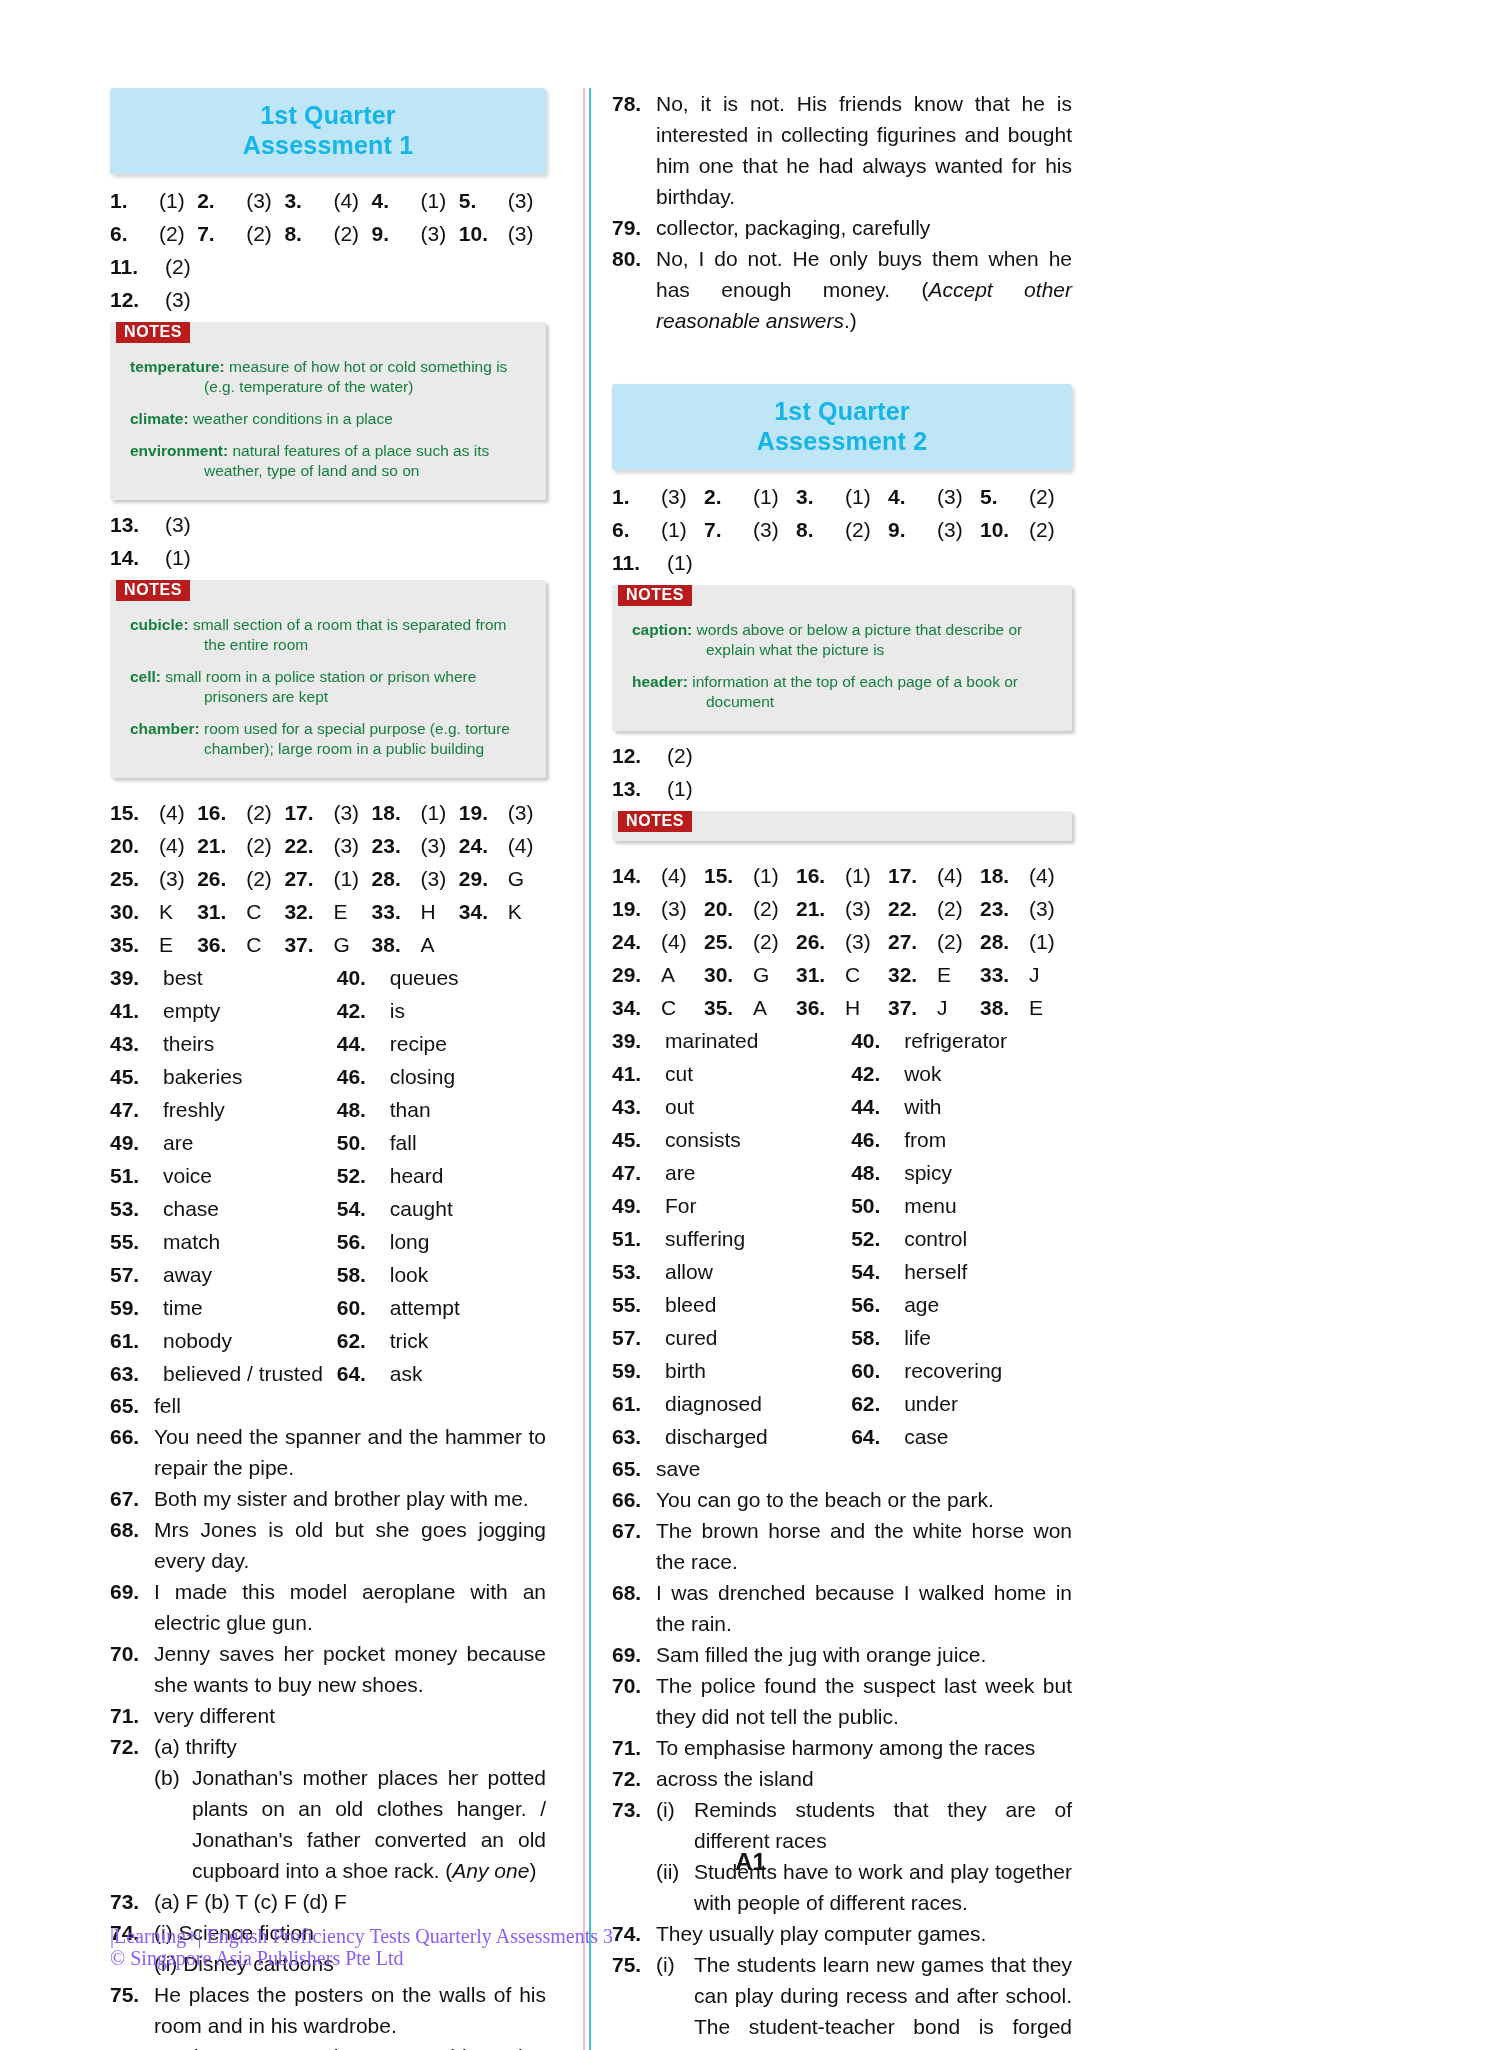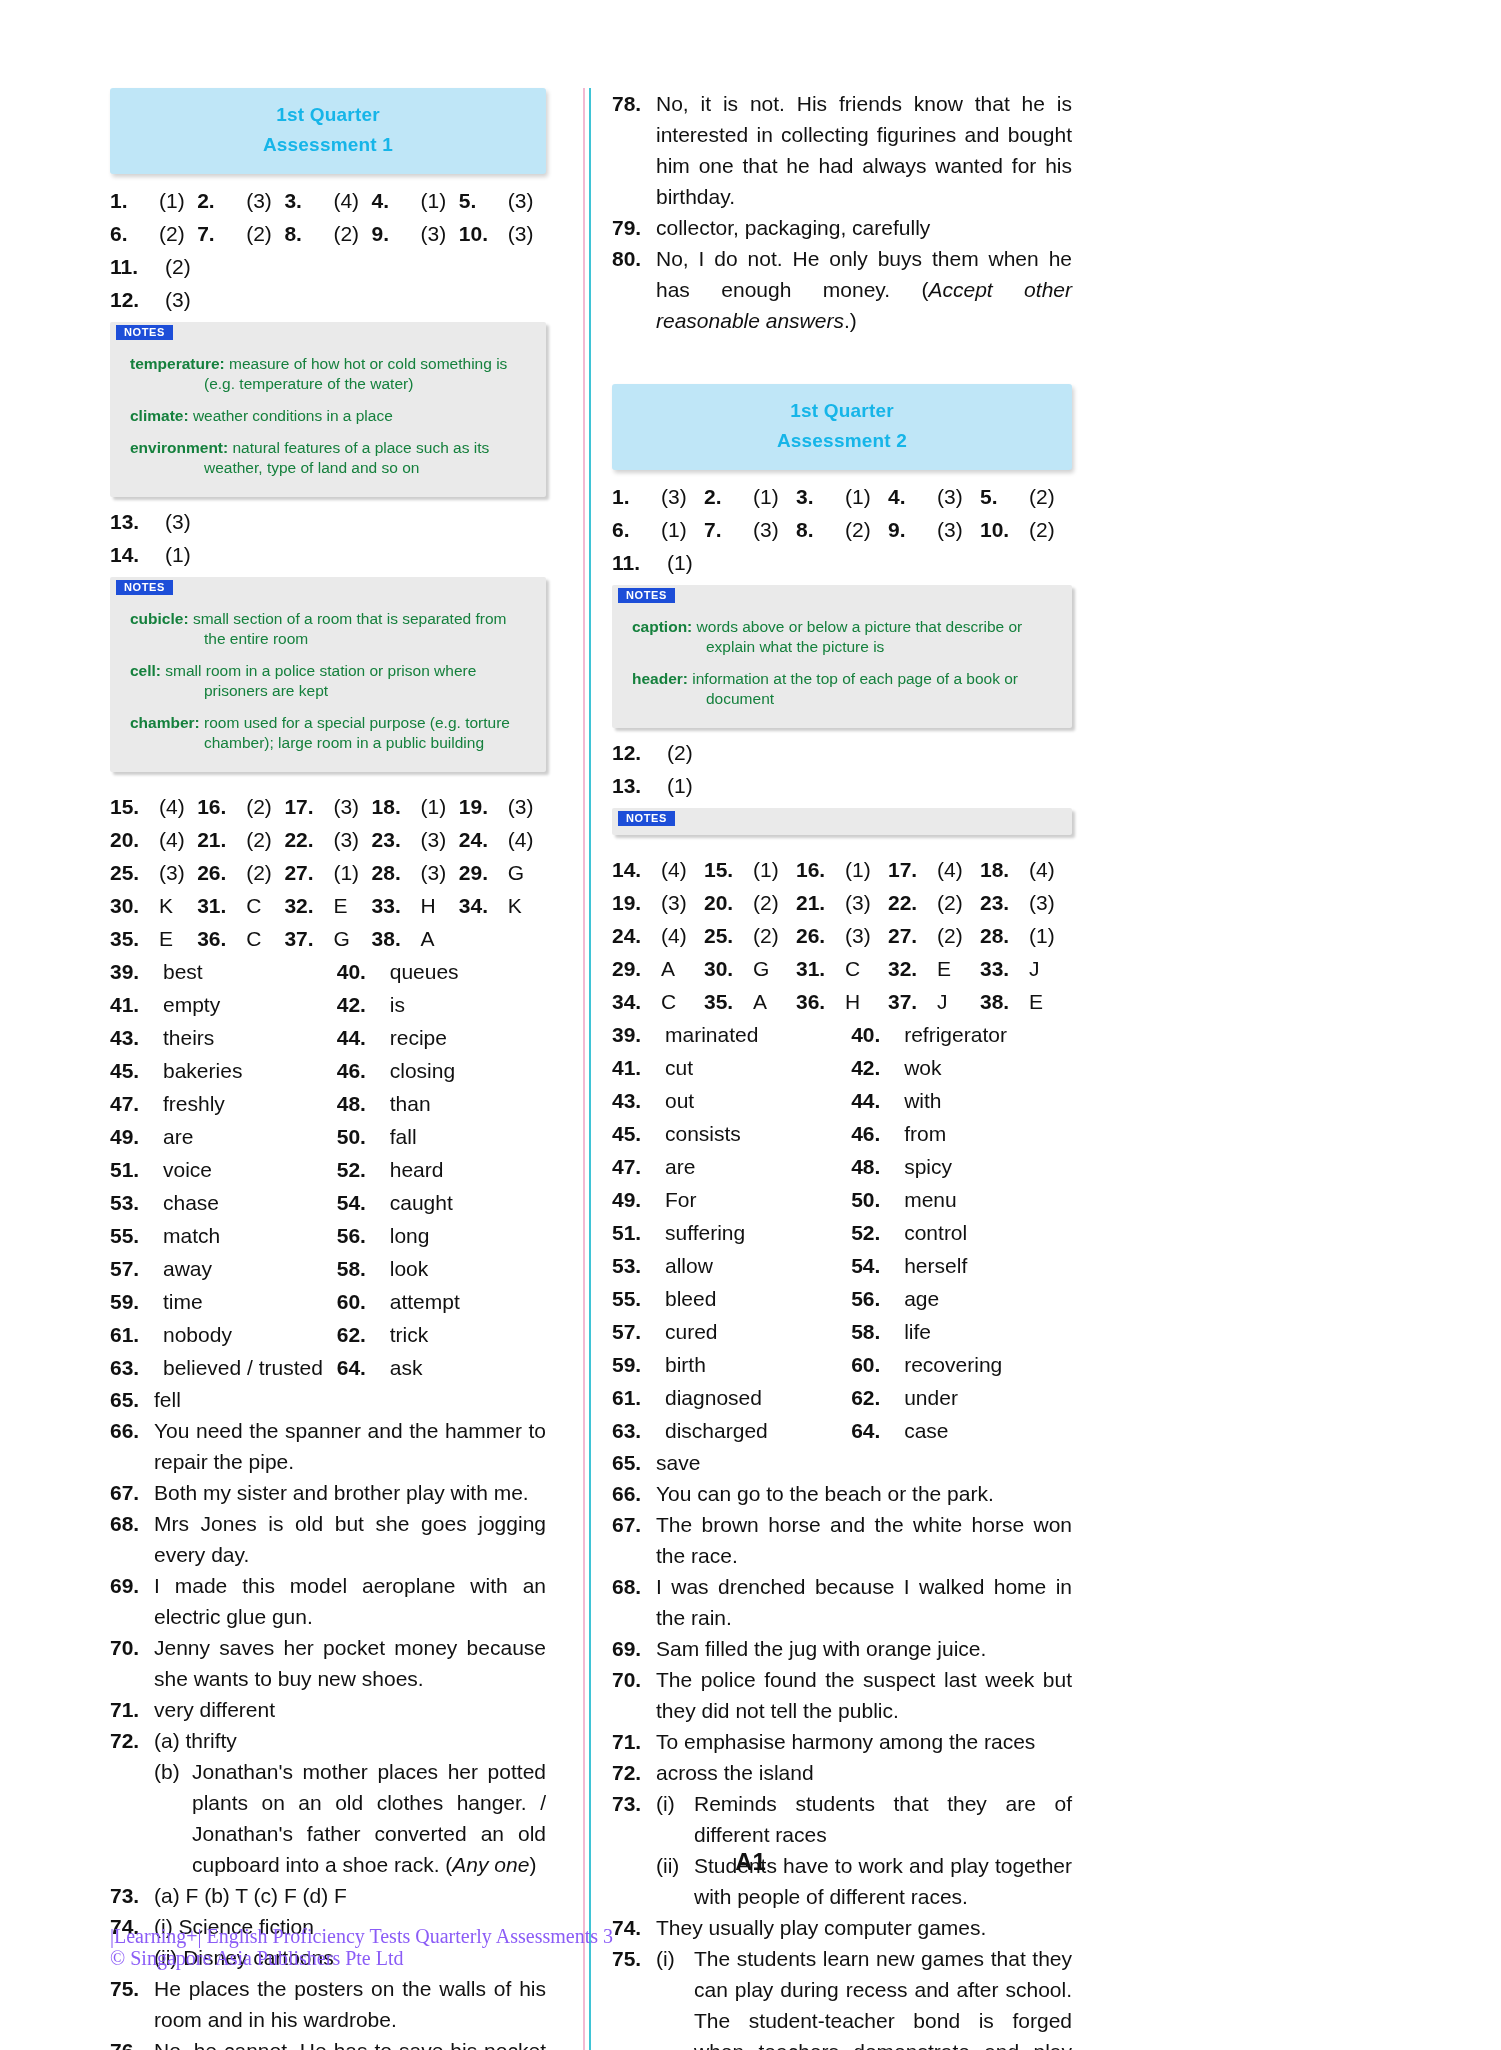--- a/index.html
+++ b/index.html
@@ -32,21 +32,21 @@
     background:#bfe6f7;
     border-radius:3px;
     text-align:center;
     padding:12px 0 14px 0;
     margin-bottom:10px;
     box-shadow:2px 3px 4px rgba(0,0,0,.18);
   }
   .banner .ln {
     color:#16b5e8;
     font-weight:bold;
-    font-size:19px;
+    font-size:25px;
     line-height:30px;
     letter-spacing:.2px;
     display:block;
   }
 
   
   .grid { display:grid; width:100%; }
   .g5 { grid-template-columns:repeat(5, 1fr); }
   .cell { display:flex; align-items:baseline; font-size:21px; line-height:33px; }
   .cell .num { font-weight:bold; min-width:40px; }
@@ -75,23 +75,23 @@
   .notes {
     background:#eaeaea;
     border-radius:2px;
     margin:6px 0 8px 0;
     padding:0 0 7px 0;
     box-shadow:3px 3px 3px rgba(0,0,0,.20);
     position:relative;
   }
   .notes-tag {
     display:inline-block;
-    background:#1d4ed8;
+    background:#b91c1c;
     color:#ffffff;
-    font-size:11px;
+    font-size:16px;
     font-weight:bold;
     letter-spacing:.6px;
     padding:1px 8px 2px 8px;
     margin:0 0 2px 6px;
     text-align:center;
   }
   .notes-body { padding:0 10px 0 8px; }
   .note-line {
     font-size:15.5px;
     line-height:20px;

